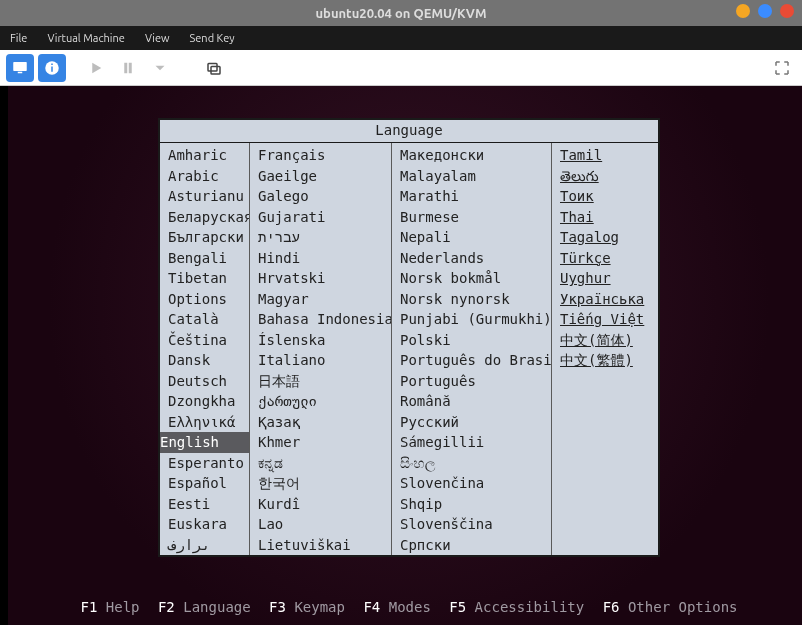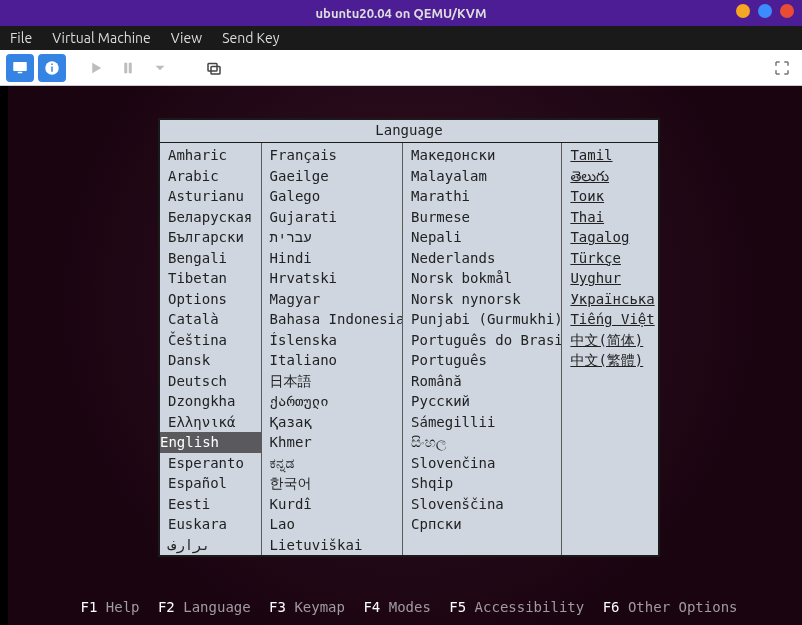--- a/index.html
+++ b/index.html
@@ -9,21 +9,21 @@
     height: 625px;
     background: #000;
     font-family: "Ubuntu", "Noto Sans", sans-serif;
     font-size: 14px;
     overflow: hidden;
     position: relative;
   }
 
   
   .titlebar {
-    background: #4c1d95;
+    background: #737373;
     height: 26px;
     display: flex;
     align-items: center;
     position: relative;
     color: #ddd;
   }
   .titlebar .title {
     width: 100%;
     text-align: center;
     font-weight: 600;
@@ -46,21 +46,21 @@
 
   
   .menubar {
     background: #1a1a1a;
     height: 24px;
     display: flex;
     align-items: center;
     gap: 20px;
     padding: 0 10px;
     color: #ddd;
-    font-size: 14px;
+    font-size: 11px;
   }
   .menubar span { cursor: default; }
 
   
   .toolbar {
     background: #fff;
     height: 36px;
     display: flex;
     align-items: center;
     padding: 0 6px;
@@ -110,21 +110,21 @@
   .lang-grid {
     display: flex;
     height: 412px;
   }
   .lang-col {
     padding: 2px 6px;
     border-right: 1px solid #5a5a5a;
     overflow: hidden;
   }
   .lang-col:last-child { border-right: none; text-decoration: underline; }
-  .c0 { width: 102px; }
+  .c0 { width: 90px; }
   .c1 { width: 142px; }
   .c2 { width: 160px; }
   .c3 { width: 96px; }
   .lang-item {
     height: 20.5px;
     line-height: 20.5px;
     white-space: nowrap;
     padding: 0 2px;
   }
   .lang-item.selected {
@@ -265,20 +265,21 @@
       <div class="lang-col c2">
           <div class="lang-item">Македонски</div>
           <div class="lang-item">Malayalam</div>
           <div class="lang-item">Marathi</div>
           <div class="lang-item">Burmese</div>
           <div class="lang-item">Nepali</div>
           <div class="lang-item">Nederlands</div>
           <div class="lang-item">Norsk bokmål</div>
           <div class="lang-item">Norsk nynorsk</div>
           <div class="lang-item">Punjabi (Gurmukhi)</div>
+          <div class="lang-item">Polski</div>
           <div class="lang-item">Português do Brasil</div>
           <div class="lang-item">Português</div>
           <div class="lang-item">Română</div>
           <div class="lang-item">Русский</div>
           <div class="lang-item">Sámegillii</div>
           <div class="lang-item">සිංහල</div>
           <div class="lang-item">Slovenčina</div>
           <div class="lang-item">Shqip</div>
           <div class="lang-item">Slovenščina</div>
           <div class="lang-item">Српски</div>

